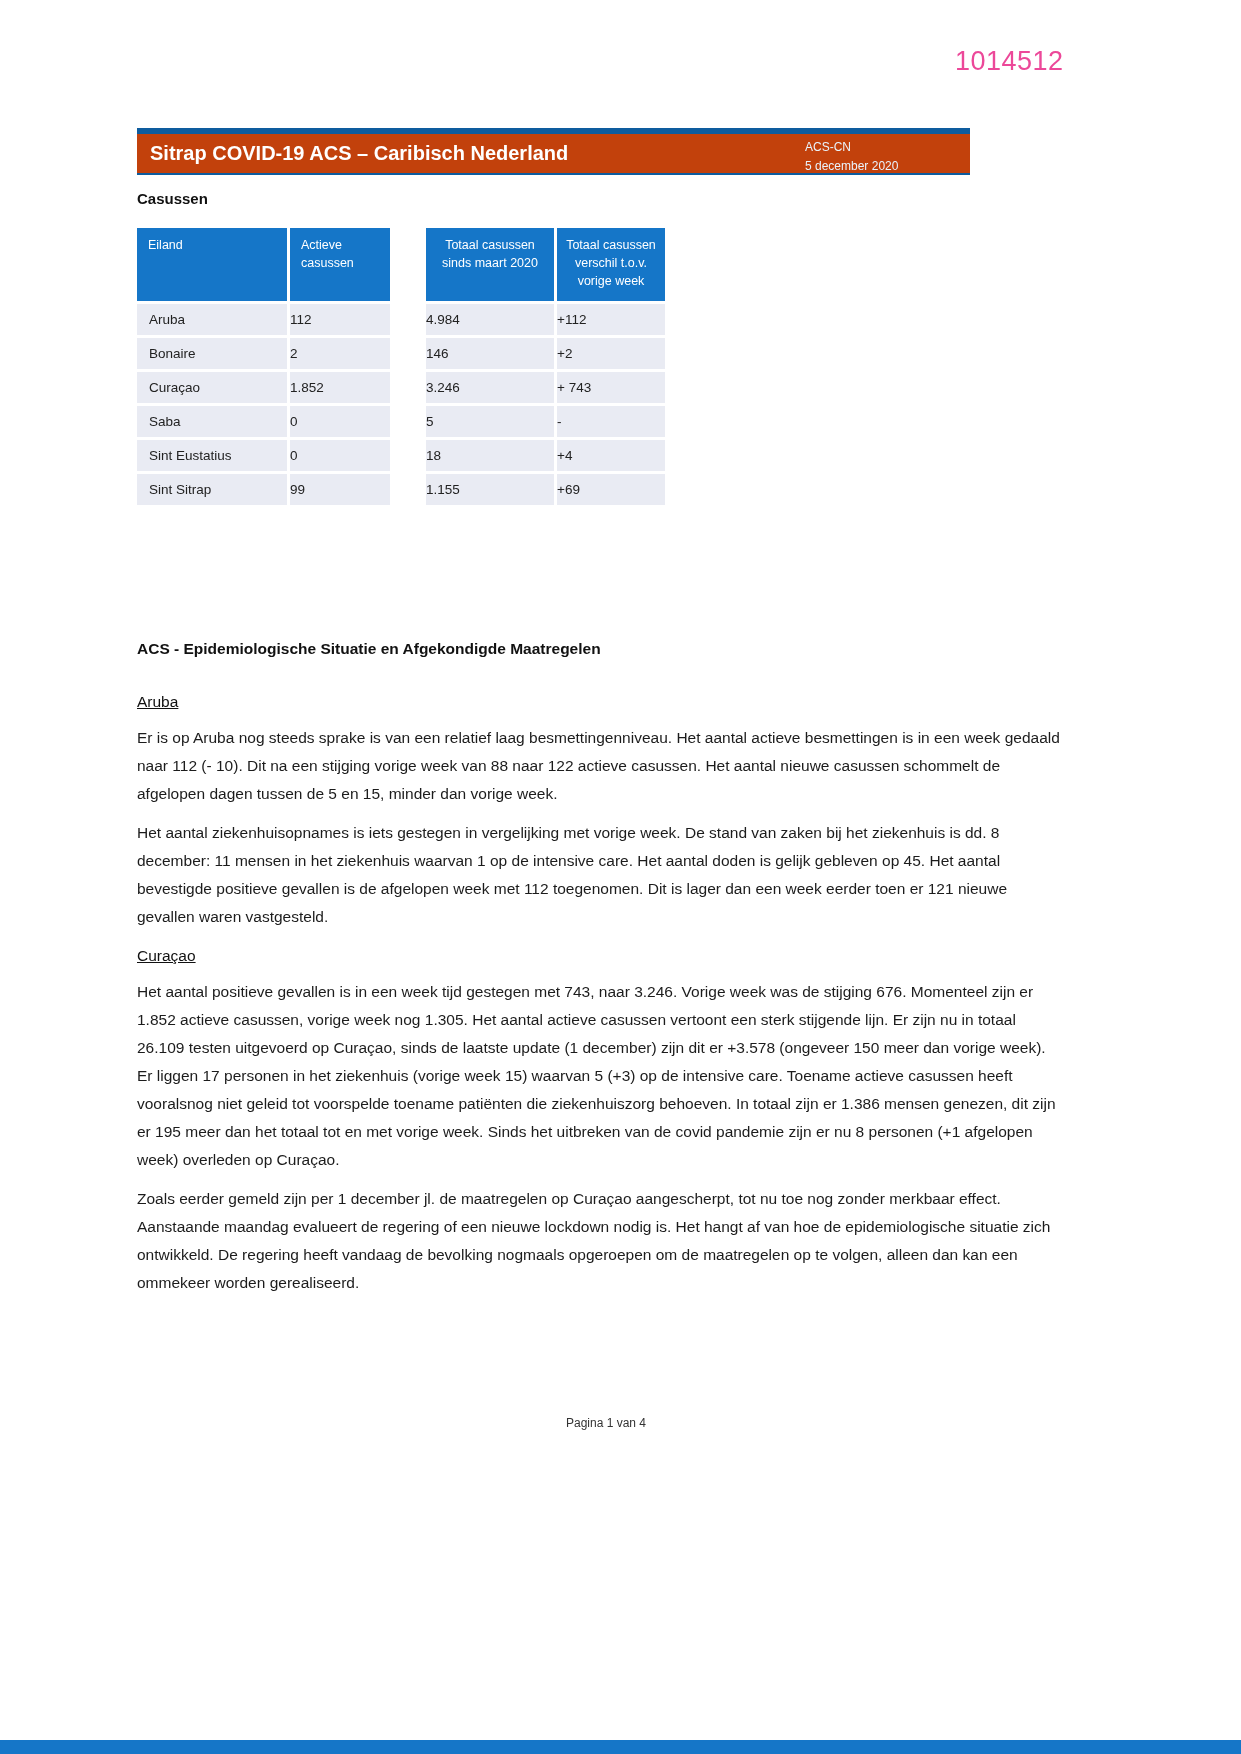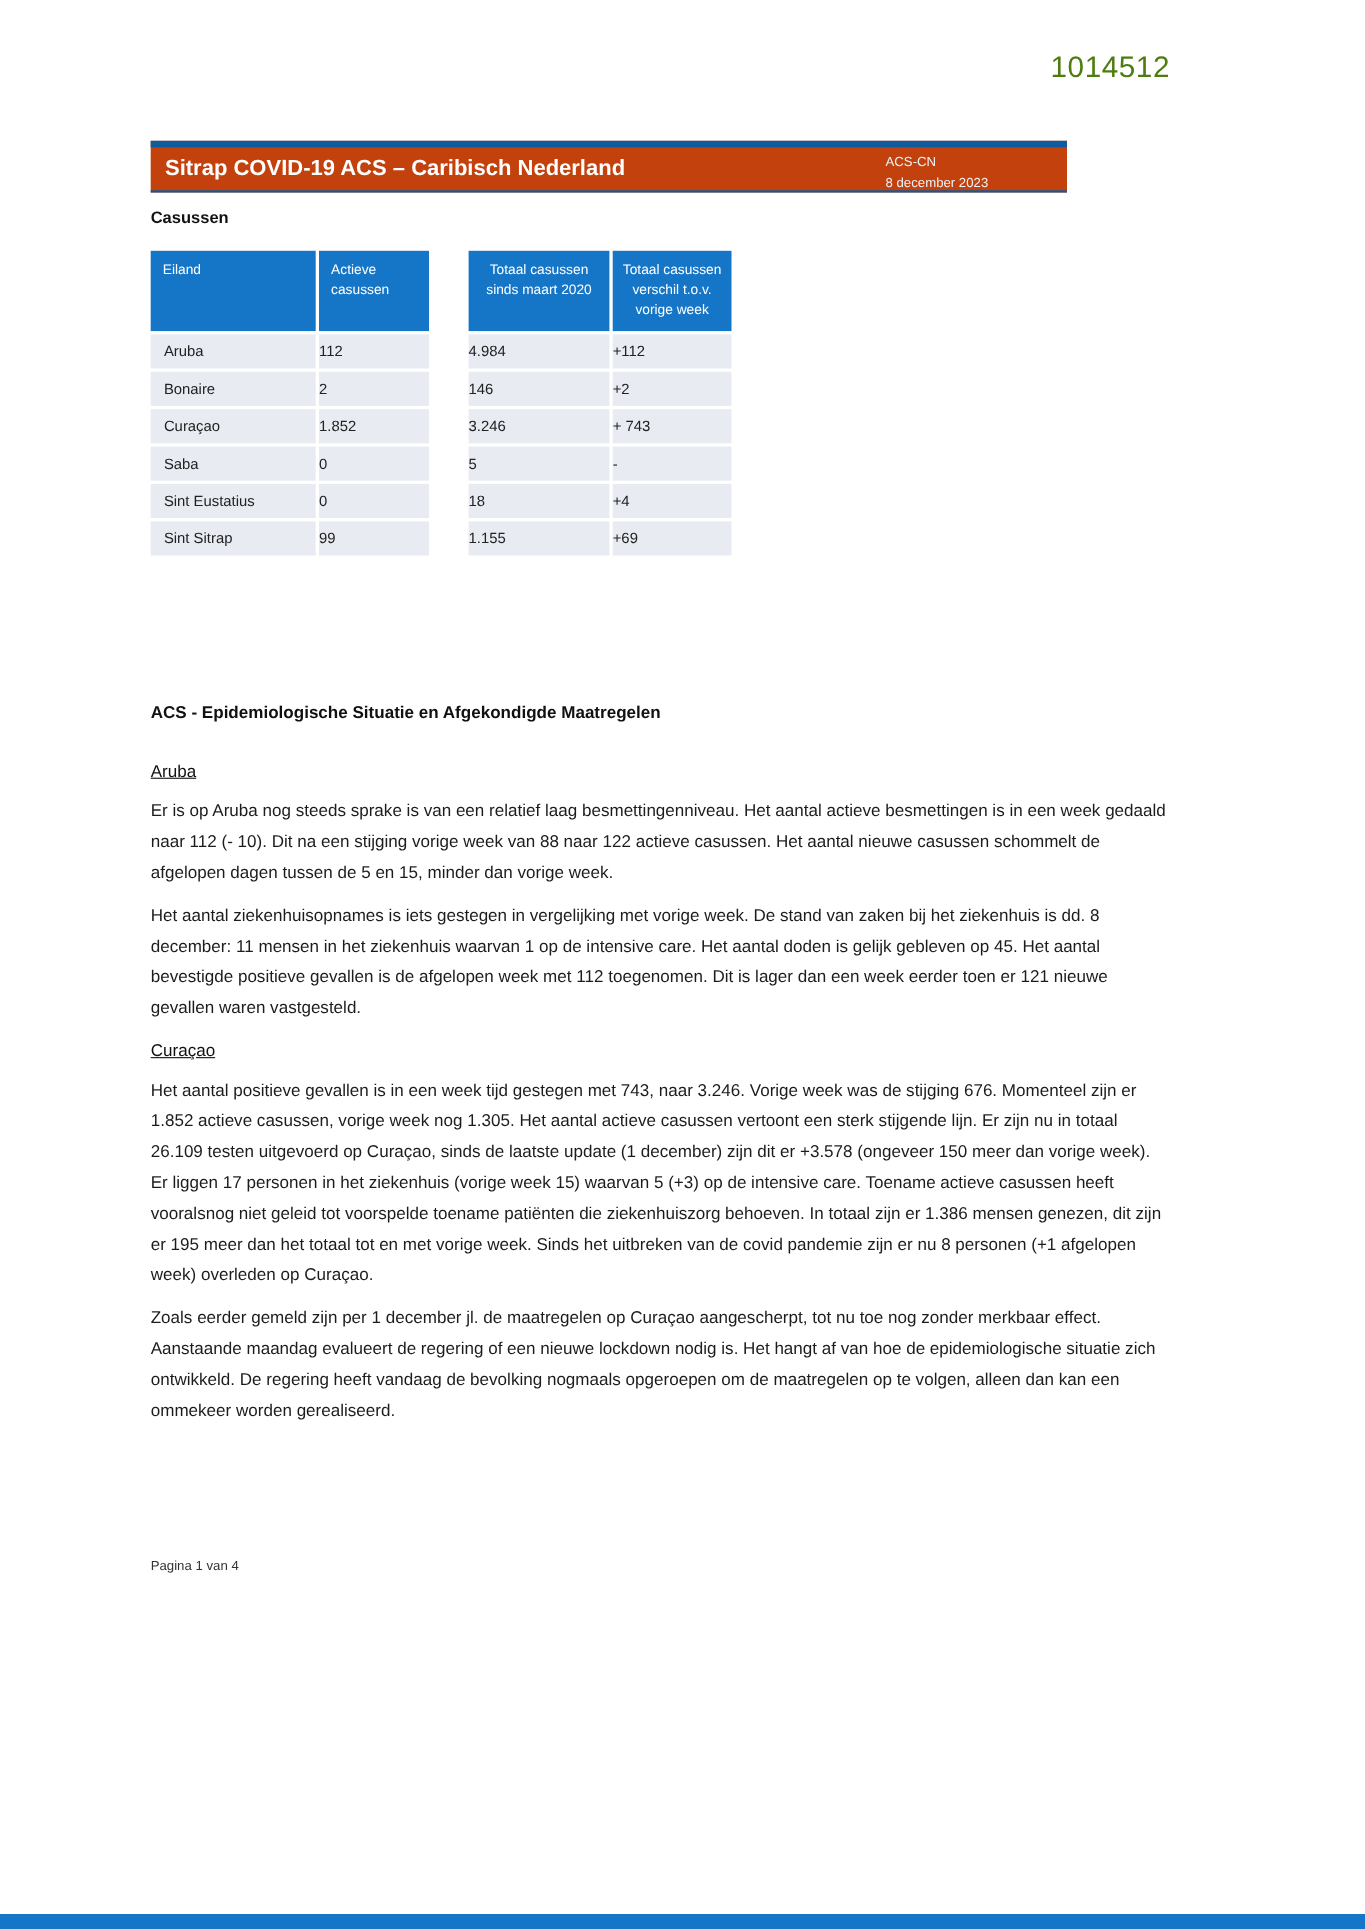--- a/index.html
+++ b/index.html
@@ -4,21 +4,21 @@
 <style>
   html,body { margin:0; padding:0; }
   body {
     width:1241px; height:1754px; position:relative; background:#ffffff;
     font-family:"Liberation Sans", sans-serif; color:#1f1f1f;
     overflow:hidden;
   }
 
   .doc-number {
     position:absolute; top:46px; left:955px; width:110px;
-    font-size:27px; color:#4d7c0f; letter-spacing:0.5px;
+    font-size:27px; color:#ec4899; letter-spacing:0.5px;
   }
 
   .header-bar {
     position:absolute; left:137px; top:128px; width:833px; height:47px;
     background:#c2410c; box-sizing:border-box;
     border-top:6px solid #0e5c9e; border-bottom:2px solid #0e5c9e;
     display:flex; align-items:center;
   }
   .header-title {
     margin-left:13px; color:#ffffff; font-weight:bold; font-size:20px;
@@ -62,38 +62,38 @@
     position:absolute; left:137px; top:724px; width:925px;
     font-size:15.5px; line-height:28px; color:#1c1c1c;
   }
   .text-flow p { margin:0 0 11px 0; }
   .island-heading-flow {
     margin:9px 0 8px 0; font-size:15.5px; text-decoration:underline; color:#111;
   }
 
   .page-footer {
     position:absolute; left:137px; top:1416px; width:938px;
-    text-align:left; font-size:12px; color:#333;
+    text-align:center; font-size:12px; color:#333;
   }
 
   .bottom-bar {
     position:absolute; left:0; bottom:0; width:1241px; height:14px;
     background:#1576c8;
   }
 </style>
 </head>
 <body>
 
 <div class="doc-number">1014512</div>
 
 <div class="header-bar">
   <div class="header-title">Sitrap COVID-19 ACS – Caribisch Nederland</div>
   <div class="header-meta">
     <div>ACS-CN</div>
-    <div>8 december 2023</div>
+    <div>5 december 2020</div>
   </div>
 </div>
 
 <div class="section-heading casussen-heading">Casussen</div>
 
 <div class="cases-table">
   <div class="tr">
     <div class="th">Eiland</div>
     <div class="th">Actieve casussen</div>
     <div class="td-gap"></div>

